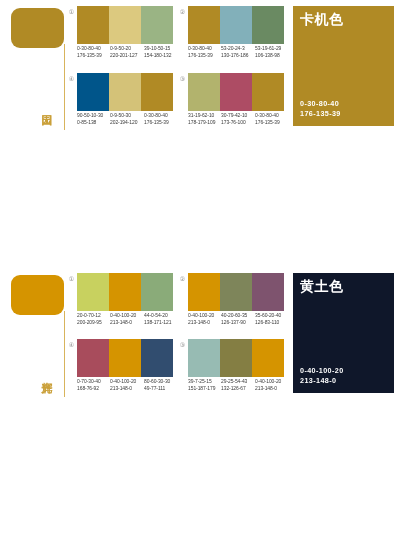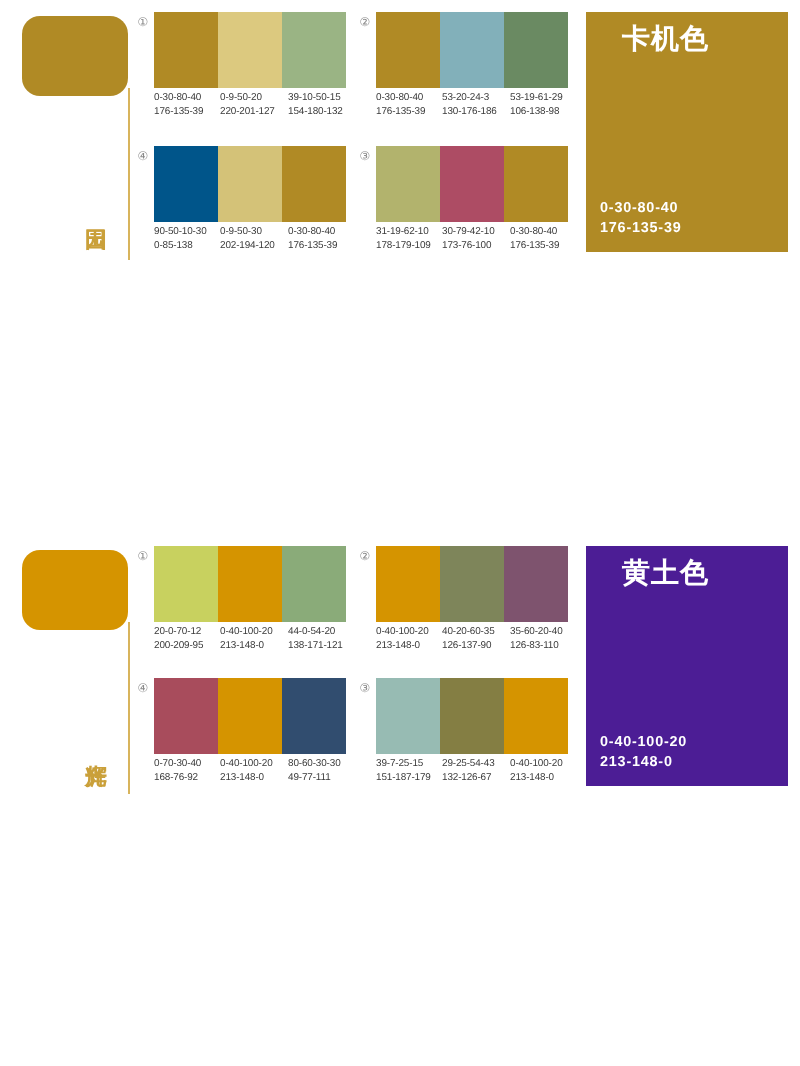--- a/index.html
+++ b/index.html
@@ -75,21 +75,21 @@
   }
   .codes .cmyk{display:block;}
   .codes .rgb{display:block;}
 
   
   .feature{
     position:absolute;left:293px;top:6px;
     width:101px;height:120px;
   }
   .fname{
-    position:absolute;left:18px;top:5px;
+    position:absolute;left:7px;top:5px;
     font-size:14px;font-weight:bold;
     color:#ffffff;letter-spacing:0.5px;
   }
   .fcodes{
     position:absolute;left:7px;bottom:7px;
     font-size:7.2px;line-height:10px;
     font-weight:bold;color:#ffffff;
     letter-spacing:0.4px;
   }
   .fcodes span{display:block;}
@@ -291,21 +291,21 @@
               <span class="cmyk">29-25-54-43</span>
               <span class="rgb">132-126-67</span>
             </div>
             <div>
               <span class="cmyk">0-40-100-20</span>
               <span class="rgb">213-148-0</span>
             </div>
           </div>
         </div>
       </div>
-      <div class="feature" style="background: #4c1d95;">
+      <div class="feature" style="background: #0f172a;">
         <div class="fname">黄土色</div>
         <div class="fcodes">
           <span>0-40-100-20</span>
           <span>213-148-0</span>
         </div>
       </div>
     </div>
   </div>
 
 </body></html>

